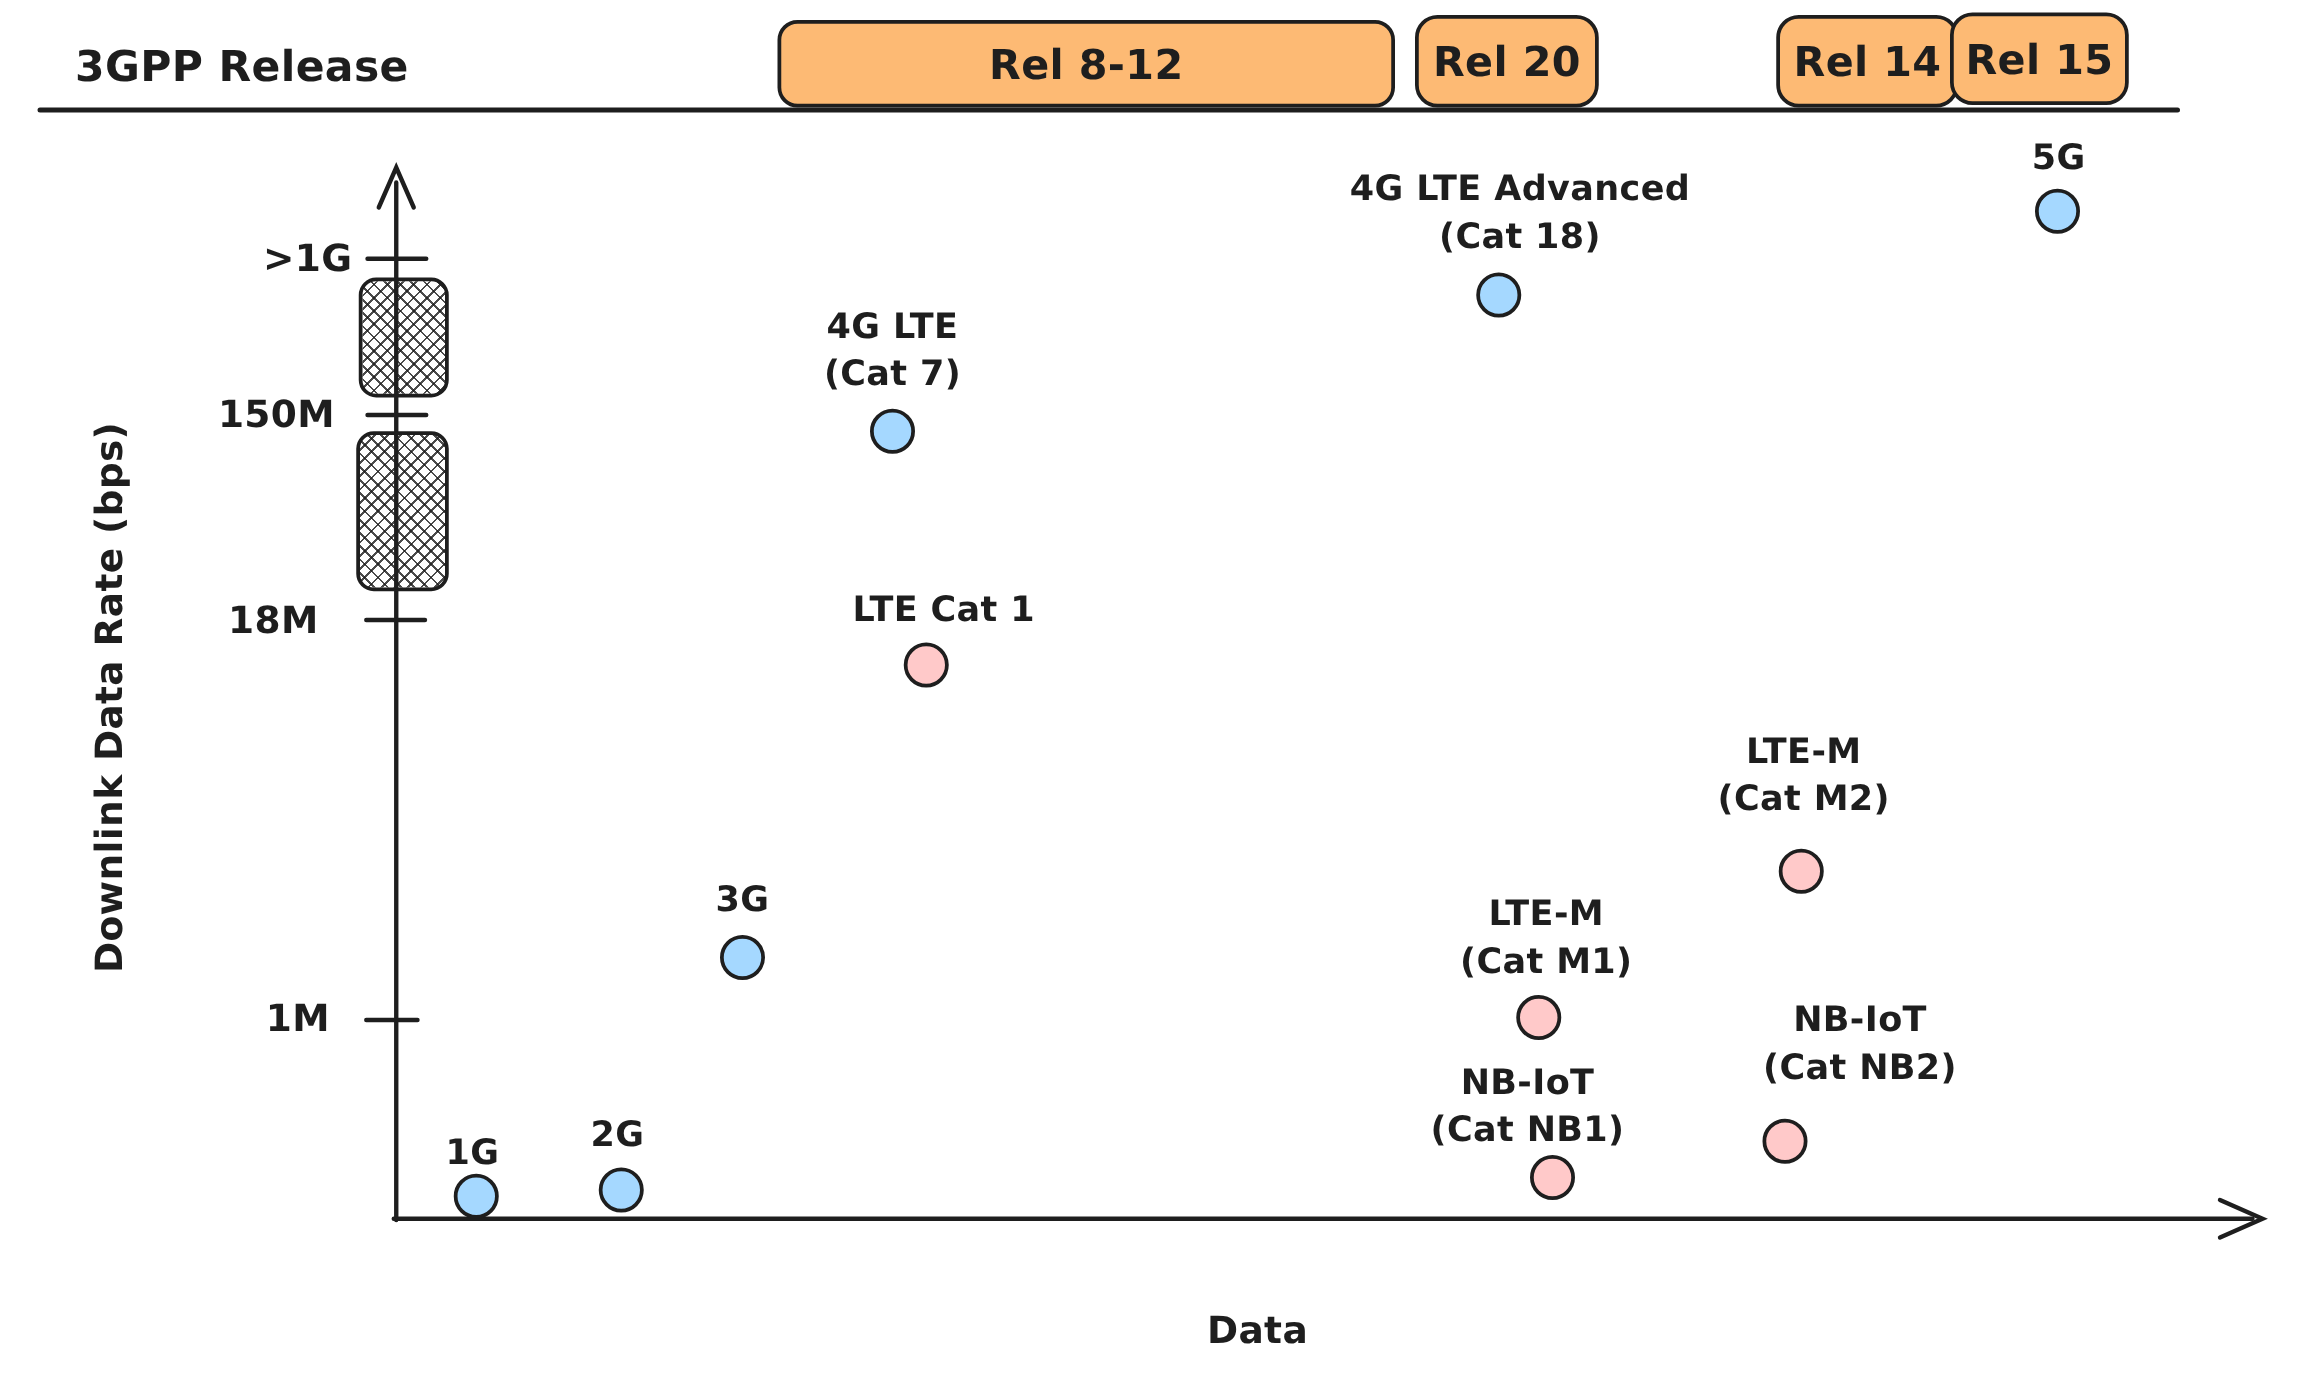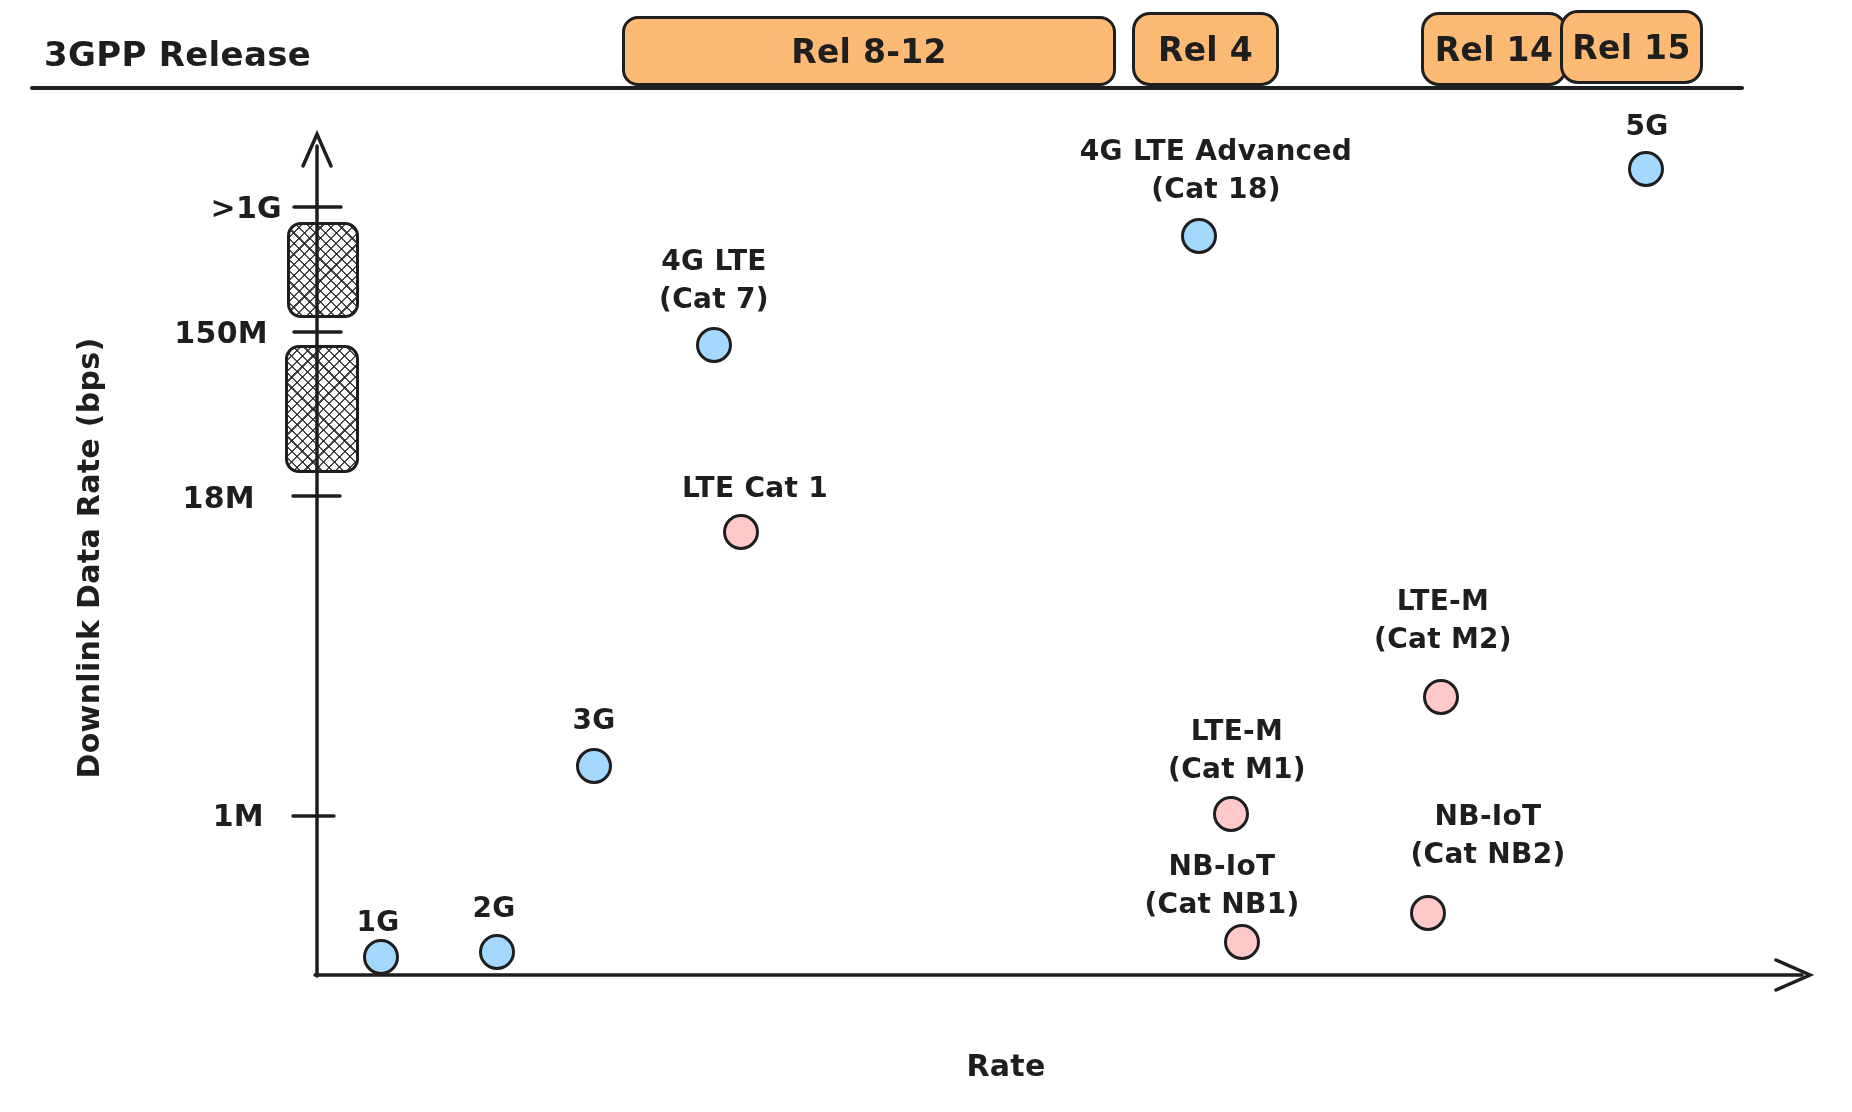--- a/index.html
+++ b/index.html
@@ -37,27 +37,27 @@
     transform:translate(-50%,-50%);text-align:center;white-space:nowrap;
     font-size:28px;line-height:38px;
   }
   .pt-lbl span{display:block;}
 </style>
 </head>
 <body>
 
 <div id="canvas">
 
-  <div class="abs hand title" style="left:44px;top:34px;">3GPP Release</div>
+  <div class="abs hand title" style="left:60px;top:34px;">3GPP Release</div>
 
   <div class="abs rel-box hand" style="left:622px;top:16px;width:488px;height:64px;border-radius:16px;">
     <span>Rel 8-12</span>
   </div>
   <div class="abs rel-box hand" style="left:1132px;top:12px;width:141px;height:68px;">
-    <span>Rel 4</span>
+    <span>Rel 20</span>
   </div>
   <div class="abs rel-box hand" style="left:1373px;top:12px;width:140px;height:68px;margin-left:48px;">
     <span>Rel 14</span>
   </div>
   <div class="abs rel-box hand" style="left:1560px;top:10px;width:137px;height:68px;">
     <span>Rel 15</span>
   </div>
 
   <div class="abs divider" style="left:30px;top:86px;width:1714px;"></div>
 
@@ -76,21 +76,21 @@
 
   <div class="abs axis-break" style="left:287px;top:222px;width:66px;height:90px;"></div>
   <div class="abs axis-break" style="left:285px;top:345px;width:68px;height:122px;"></div>
 
   <div class="abs hand ylab" style="left:88px;top:558px;">Downlink Data Rate (bps)</div>
   <div class="abs hand tick-lbl" style="left:282px;top:207px;">&gt;1G</div>
   <div class="abs hand tick-lbl" style="left:268px;top:332px;">150M</div>
   <div class="abs hand tick-lbl" style="left:255px;top:497px;">18M</div>
   <div class="abs hand tick-lbl" style="left:264px;top:815px;">1M</div>
 
-  <div class="abs hand xlab" style="left:1006px;top:1065px;">Rate</div>
+  <div class="abs hand xlab" style="left:1006px;top:1065px;">Data</div>
 
   <div class="abs hand pt-lbl" style="left:378px;top:922px;">
     <span>1G</span>
   </div>
   <div class="abs hand pt-lbl" style="left:494px;top:908px;">
     <span>2G</span>
   </div>
   <div class="abs hand pt-lbl" style="left:594px;top:720px;">
     <span>3G</span>
   </div>

